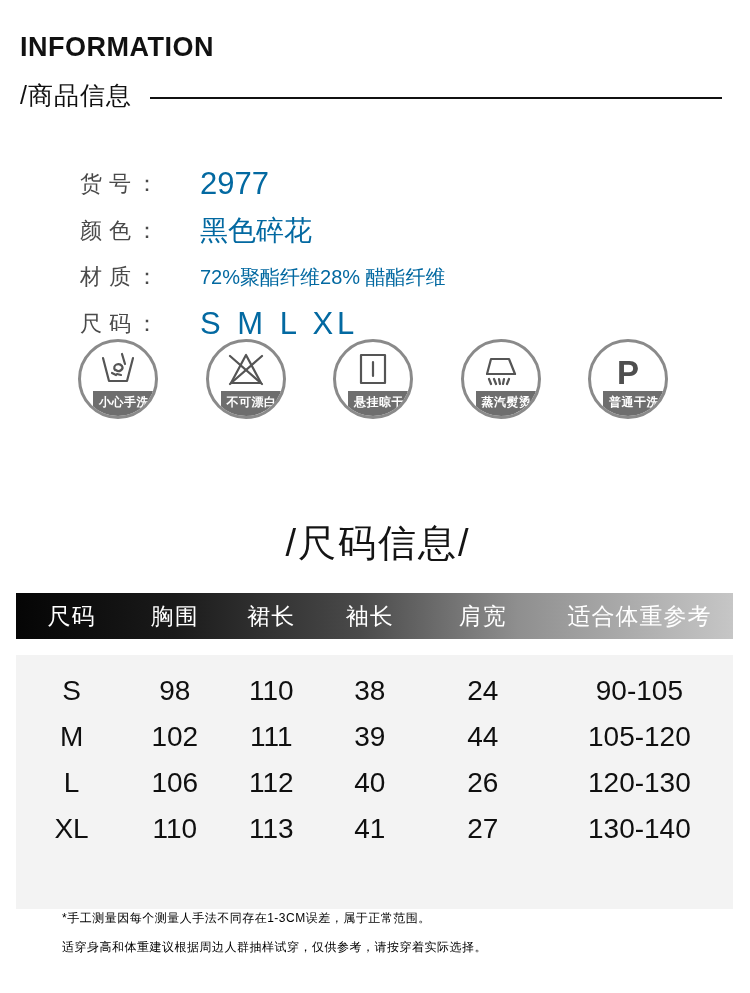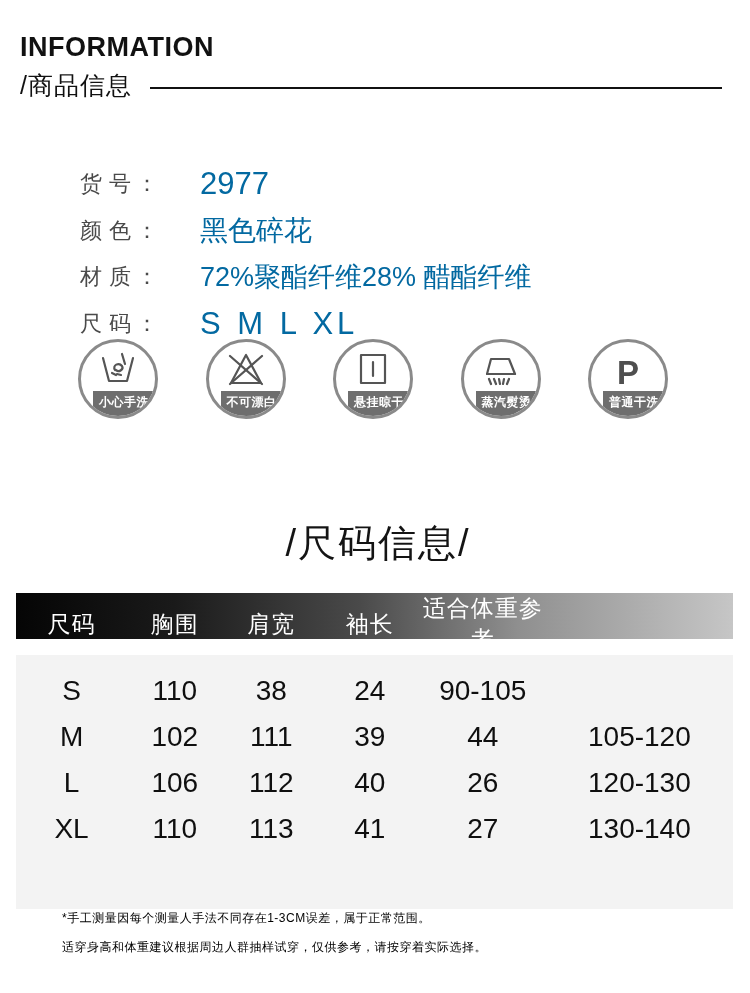--- a/index.html
+++ b/index.html
@@ -3,21 +3,21 @@
 <meta charset="utf-8">
 <style>
   * { margin:0; padding:0; box-sizing:border-box; }
   html,body { background:#ffffff; }
   body { font-family:"Liberation Sans", sans-serif; }
   .page { position:relative; width:750px; height:993px; background:#fff; overflow:hidden; margin:0 auto; }
 
   
   .info-header { position:absolute; top:32px; left:20px; right:28px; }
   .info-title-en { font-size:27px; font-weight:bold; color:#111; letter-spacing:0.5px; }
-  .info-title-row { display:flex; align-items:center; margin-top:6px;text-align:center; }
+  .info-title-row { display:flex; align-items:center; margin-top:16px;text-align:center; }
   .info-title-zh { font-size:25px; color:#111; letter-spacing:1px; white-space:nowrap; }
   .header-line { flex:1; height:2px; background:#111; margin-left:18px; margin-top:4px; }
 
   
   .product-info { position:absolute; top:141px; left:80px;margin-top:20px; }
   .pi-row { display:flex; align-items:center; height:46.5px; }
   .pi-label { font-size:22px; color:#4a4a4a; letter-spacing:7px; white-space:nowrap; }
   .pi-colon { font-size:22px; color:#4a4a4a; margin-left:-2px; }
   .pi-value { margin-left:42px; font-size:28px; color:#0369a1; white-space:nowrap; }
 
@@ -66,21 +66,21 @@
       <span class="pi-value" style="font-size:31px;">2977</span>
     </div>
     <div class="pi-row">
       <span class="pi-label">颜色</span>
         <span class="pi-colon">：</span>
       <span class="pi-value">黑色碎花</span>
     </div>
     <div class="pi-row">
       <span class="pi-label">材质</span>
         <span class="pi-colon">：</span>
-      <span class="pi-value" style="font-size:27px;">72%聚酯纤维28% 醋酯纤维</span>
+      <span class="pi-value" style="font-size:20px;">72%聚酯纤维28% 醋酯纤维</span>
     </div>
     <div class="pi-row">
       <span class="pi-label">尺码</span>
         <span class="pi-colon">：</span>
       <span class="pi-value" style="font-size:31px; letter-spacing:4px;">S M L XL</span>
     </div>
   </div>
 
   <div class="care-icons">
 
@@ -146,27 +146,29 @@
     </div>
 
   </div>
 
   <div class="size-title">/尺码信息/</div>
 
   <div class="size-table">
     <div class="st-header grid-cols">
       <span class="cell">尺码</span>
       <span class="cell">胸围</span>
+      <span class="cell">裙长</span>
+      <span class="cell">袖长</span>
       <span class="cell">肩宽</span>
-      <span class="cell">袖长</span>
       <span class="cell">适合体重参考</span>
     </div>
     <div class="st-body">
       <div class="st-row grid-cols">
         <span class="cell">S</span>
+        <span class="cell">98</span>
         <span class="cell">110</span>
         <span class="cell">38</span>
         <span class="cell">24</span>
         <span class="cell">90-105</span>
       </div>
       <div class="st-row grid-cols">
         <span class="cell">M</span>
         <span class="cell">102</span>
         <span class="cell">111</span>
         <span class="cell">39</span>

